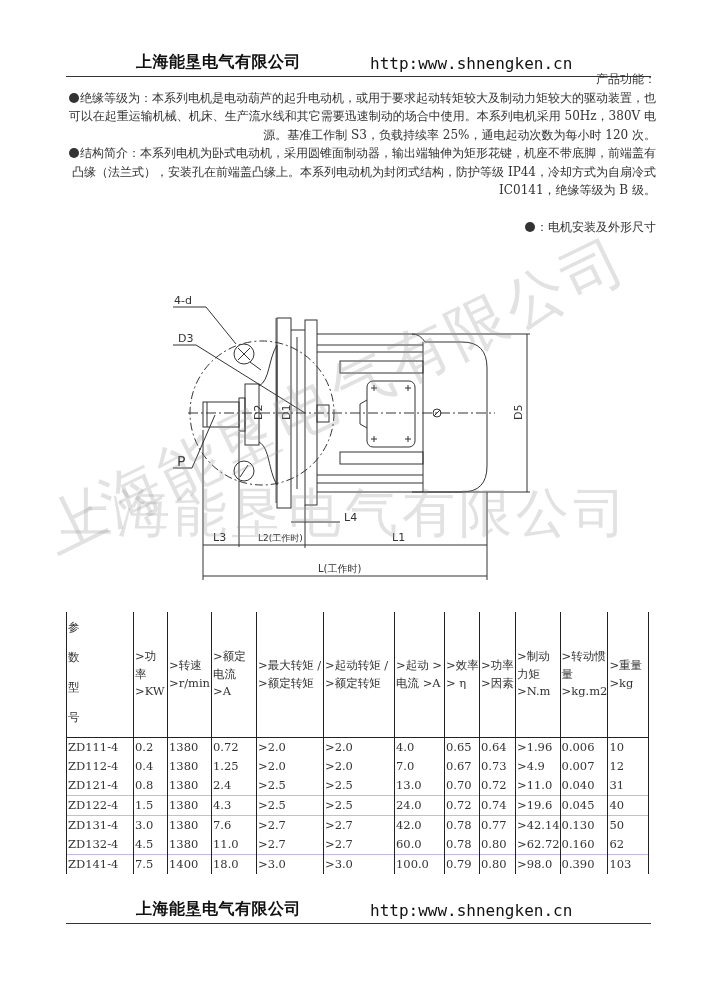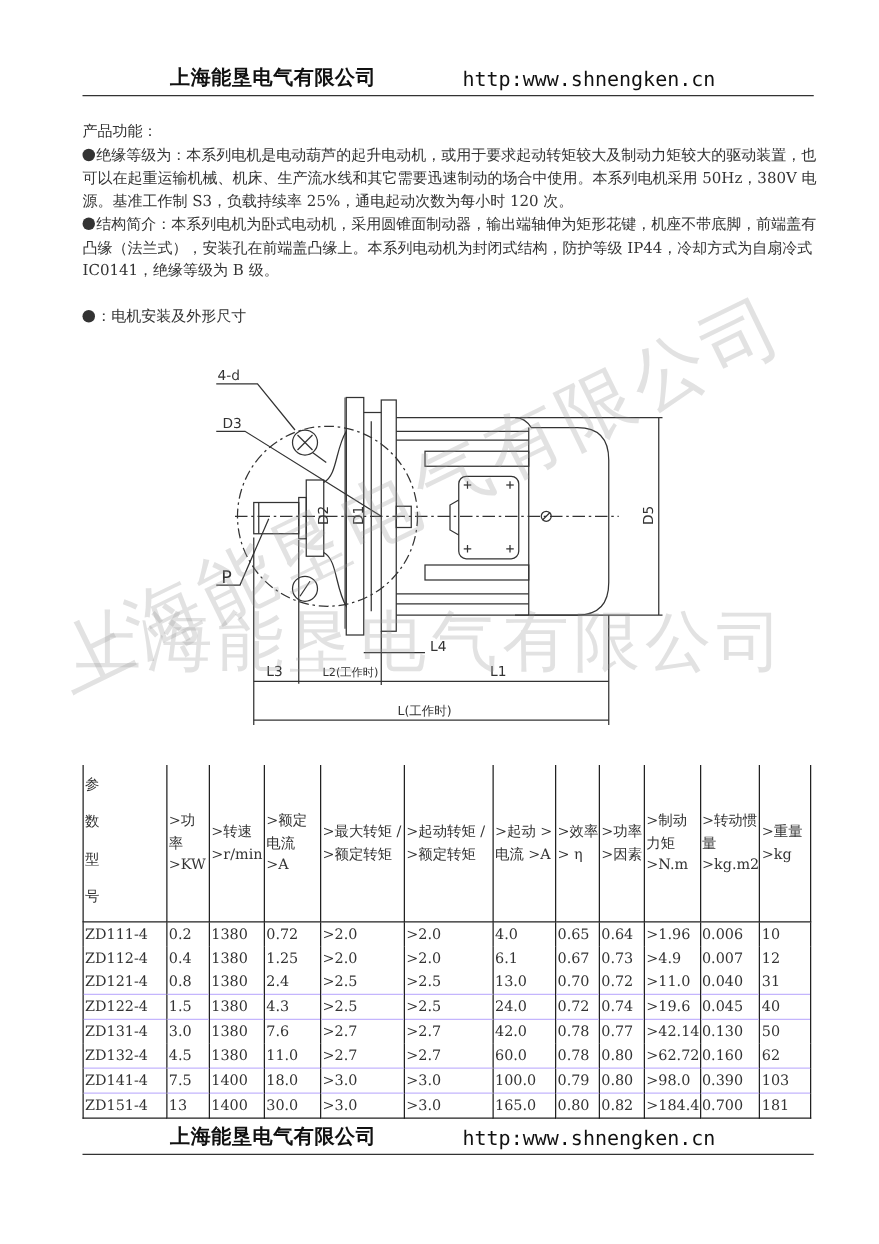--- a/index.html
+++ b/index.html
@@ -27,21 +27,21 @@
         white-space:nowrap; pointer-events:none; }
 </style>
 </head>
 <body>
 
 <div class="hdr" style="top:50px;">
   <span class="co">上海能垦电气有限公司</span>
   <span class="url">http:www.shnengken.cn</span>
 </div>
 
-<div class="text" style="top:96px;">
+<div class="text" style="top:70px;text-align:right;">
   <p>产品功能：</p>
   <p><span class="bullet"></span><span>绝缘等级为：</span><span>本系列电机是电动葫芦的起升电动机，或用于要求起动转矩较大及制动力矩较大的驱动装置，也可以在起重运输机械、机床、生产流水线和其它需要迅速制动的场合中使用。本系列电机采用 50Hz，380V 电源。基准工作制 S3，负载持续率 25%，通电起动次数为每小时 120 次。</span></p>
   <p><span class="bullet"></span><span>结构简介：</span><span>本系列电机为卧式电动机，采用圆锥面制动器，输出端轴伸为矩形花键，机座不带底脚，前端盖有凸缘（法兰式），安装孔在前端盖凸缘上。本系列电动机为封闭式结构，防护等级 IP44，冷却方式为自扇冷式 IC0141，绝缘等级为 B 级。</span></p>
   <p style="height:18px"></p>
   <p><span class="bullet"></span><span>：电机安装及外形尺寸</span></p>
 </div>
 
 <svg id="drawing" width="703" height="610" xmlns="http://www.w3.org/2000/svg" font-family="DejaVu Sans, sans-serif" font-size="11" fill="none" stroke="#333" stroke-width="1">
 
   <line x1="188" y1="413" x2="495" y2="413" stroke-dasharray="10,3,2,3"></line>
@@ -183,21 +183,21 @@
         <td>0.006</td>
         <td>10</td>
       </tr>
       <tr>
         <td>ZD112-4</td>
         <td>0.4</td>
         <td>1380</td>
         <td>1.25</td>
         <td>&gt;2.0</td>
         <td>&gt;2.0</td>
-        <td>6.1</td>
+        <td>7.0</td>
         <td>0.67</td>
         <td>0.73</td>
         <td>&gt;4.9</td>
         <td>0.007</td>
         <td>12</td>
       </tr>
       <tr>
         <td>ZD121-4</td>
         <td>0.8</td>
         <td>1380</td>
@@ -260,33 +260,19 @@
         <td>18.0</td>
         <td>&gt;3.0</td>
         <td>&gt;3.0</td>
         <td>100.0</td>
         <td>0.79</td>
         <td>0.80</td>
         <td>&gt;98.0</td>
         <td>0.390</td>
         <td>103</td>
       </tr>
-      <tr class="sep last">
-        <td>ZD151-4</td>
-        <td>13</td>
-        <td>1400</td>
-        <td>30.0</td>
-        <td>&gt;3.0</td>
-        <td>&gt;3.0</td>
-        <td>165.0</td>
-        <td>0.80</td>
-        <td>0.82</td>
-        <td>&gt;184.4</td>
-        <td>0.700</td>
-        <td>181</td>
-      </tr>
     </tbody>
 </table>
 
 <div class="hdr" style="top:897px;">
   <span class="co">上海能垦电气有限公司</span>
   <span class="url">http:www.shnengken.cn</span>
 </div>
 
 </body></html>

